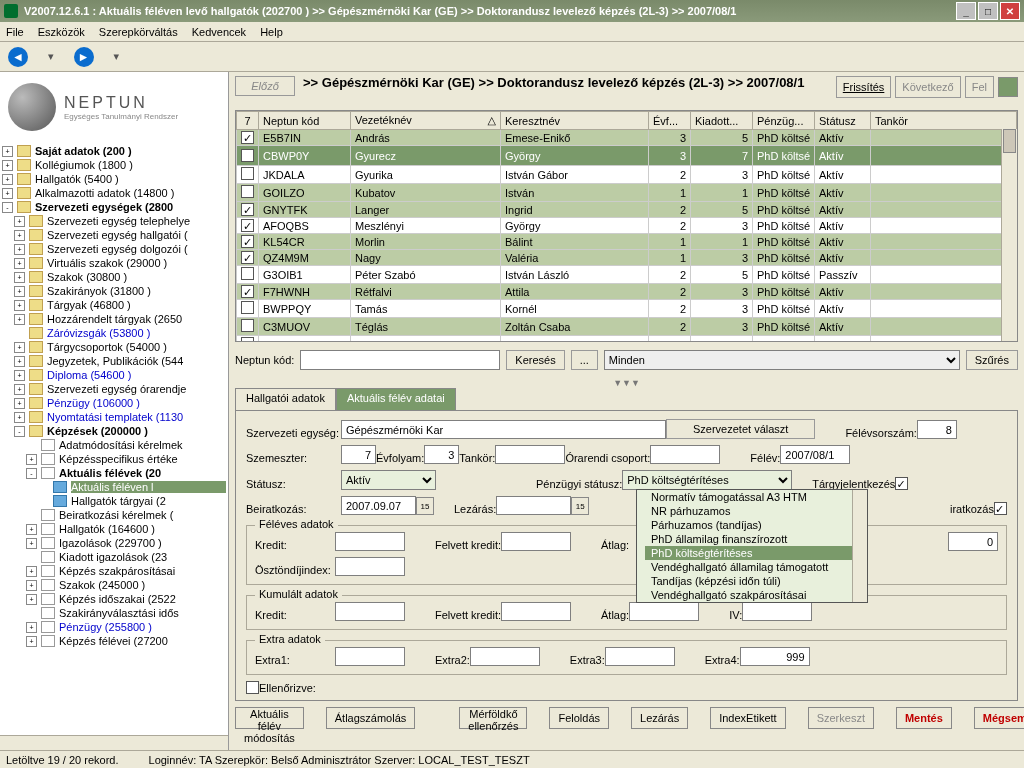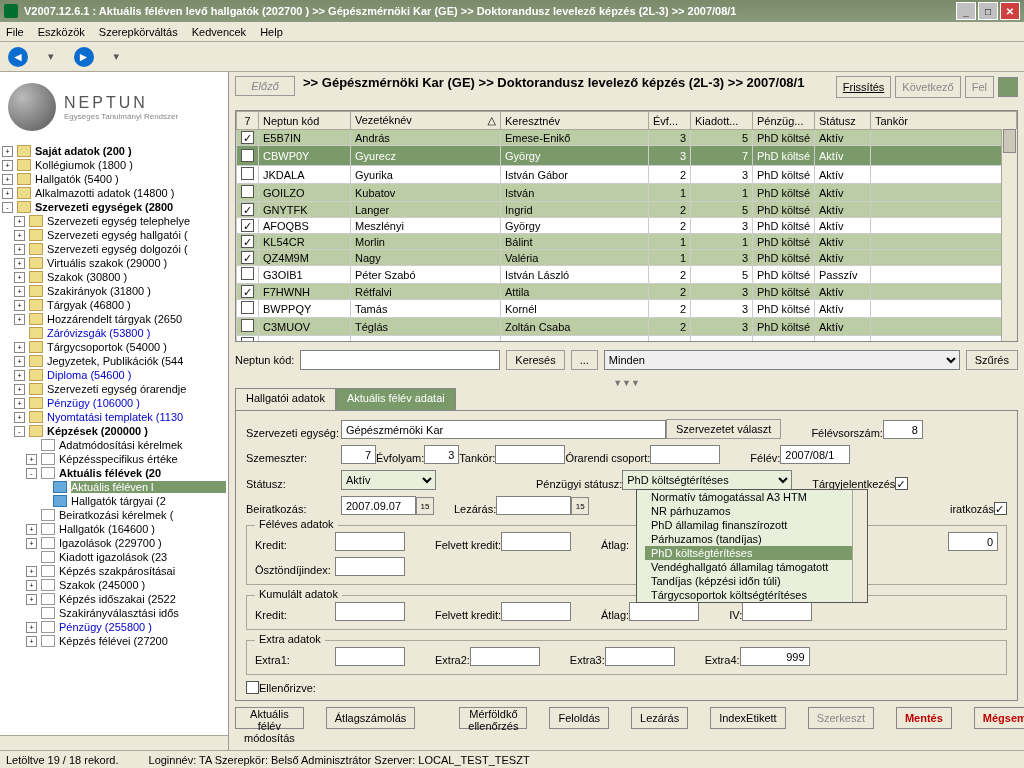--- a/index.html
+++ b/index.html
@@ -55,21 +55,21 @@
 .searchrow button{ height:20px; border:1px solid #999; background:#ece9d8; padding:0 8px;}
 .divider{text-align:center; color:#777; font-size:9px;}
 .tabs{ display:flex; height:22px; margin-top:0;}
 .tab{ padding:3px 10px; border:1px solid #888; border-bottom:none; background:#ece9d8;}
 .tab.active{ background:#7a9a6a; color:#fff;}
 .detail-panel{ border:1px solid #888; background:#ece9d8; padding:8px 10px 6px 10px; display:flex; flex-direction:column; gap:6px;}
 .row{ display:flex; align-items:flex-end; }
 .lbl{ color:#000; white-space:nowrap;}
 .inp{ height:19px; border:1px solid #7f7f7f; background:#fff; padding:0 4px;}
 .sel{ height:20px; border:1px solid #7f7f7f; background:#e8f0dc;}
-.btn{ height:20px; border:1px solid #999; background:#ece9d8; padding:0 9px;}
+.btn{ height:20px; border:1px solid #999; background:#ece9d8; padding:0 26px;}
 .fieldset{ border:1px solid #aca899; padding:6px 8px 8px 8px; position:relative; margin-top:4px;}
 .fieldset-title{ position:absolute; top:-8px; left:8px; background:#ece9d8; padding:0 4px;}
 .dropdown-open{ position:absolute; background:#e8f0dc; border:1px solid #555; z-index:10; font-size:11px;}
 .dropdown-open div{ padding:1px 6px; white-space:nowrap;margin-left:8px; }
 .dropdown-open div.hl{ background:#7a9a6a; color:#fff;}
 .dd-scroll{position:absolute; right:0;top:0;bottom:0;width:15px;background:#ece9d8; border-left:1px solid #aca899;}
 .bottombtns{ display:flex; gap:22px; margin-top:6px; align-items:center;}
 .bottombtns button{ height:22px; border:1px solid #888; background:#ece9d8; padding:0 8px;}
 .bottombtns button:disabled{color:#888;}
 .bottombtns .danger{ color:#c00000; font-weight:bold;}
@@ -592,26 +592,26 @@
         <input class="inp" style="width: 75px;">
         <span class="dateicon">15</span>
         <span style="flex:1"></span>
         <span class="lbl">iratkozás</span>
         <span class="chkbox">✓</span>
       </div>
 
       <div class="dropdown-open" style="left:400px; top:78px; width:232px;" id="dd">
           <div>Normatív támogatással A3 HTM</div>
           <div>NR párhuzamos</div>
+          <div>Párhuzamos (tandíjas)</div>
           <div>PhD államilag finanszírozott</div>
-          <div>Párhuzamos (tandíjas)</div>
           <div class="hl">PhD költségtérítéses</div>
           <div>Vendéghallgató államilag támogatott</div>
           <div>Tandíjas (képzési időn túli)</div>
-          <div>Tárgycsoportok költségtérítéses</div>
+          <div>Vendéghallgató szakpárosításai</div>
           <div class="dd-scroll"></div>
         </div>
 
       <div class="fieldset">
         <span class="fieldset-title">Féléves adatok</span>
         <div class="row">
           <span class="lbl" style="width:80px">Kredit:</span>
           <input class="inp" style="width: 70px;">
           <span style="width:30px"></span>
           <span class="lbl">Felvett kredit:</span>
@@ -675,15 +675,15 @@
         <button>Lezárás</button>
         <button>IndexEtikett</button>
         <button disabled="">Szerkeszt</button>
         <button class="danger">Mentés</button>
         <button class="danger">Mégsem</button>
       </div>
   </div>
 </div>
 
 <div class="statusbar">
-  <span>Letöltve 19 / 18 rekord.</span>
+  <span>Letöltve 19 / 20 rekord.</span>
   <span>Loginnév: TA   Szerepkör: Belső Adminisztrátor   Szerver: LOCAL_TEST_TESZT</span>
 </div>
 
 </body></html>

